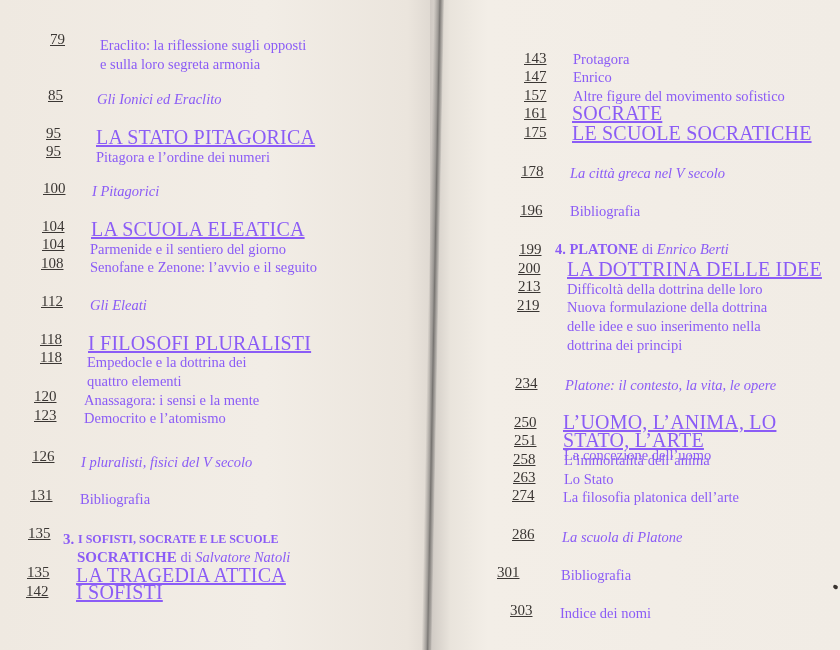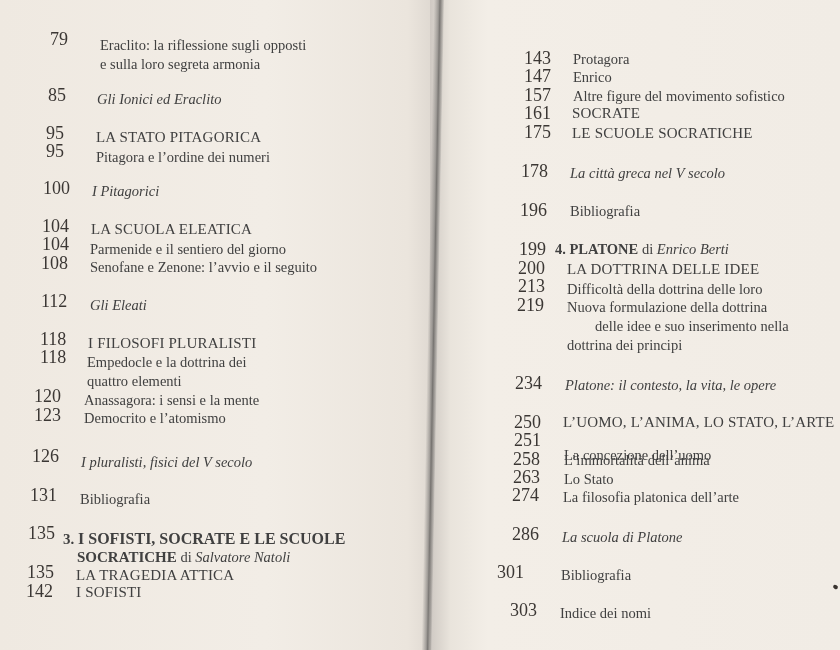--- a/index.html
+++ b/index.html
@@ -20,23 +20,23 @@
       left: 430px; width: 410px;
       background: linear-gradient(90deg, #cfc9c3 0%, #e9e4dc 5%, #f3eee7 14%, #f1ece5 100%);
     }
     .spine {
       position: absolute; top: 0; height: 650px; width: 10px;
       left: 434px;
       background: linear-gradient(90deg, rgba(120,118,116,0) 0%, rgba(110,108,106,0.55) 45%, rgba(90,88,86,0.75) 60%, rgba(150,148,146,0.2) 100%);
       transform: skewX(-1.1deg);
       transform-origin: top left;
     }
-    .num { position: absolute; font-size: 18px; line-height: 18px; color: #3b3734; }
-    .title { position: absolute; font-size: 14.5px; line-height: 18px; color: #404040; }
-    .caps { font-size: 15px; letter-spacing: 0.2px; }
+    .num { position: absolute; font-size: 15px; line-height: 18px; color: #3b3734; text-decoration: underline; }
+    .title { position: absolute; font-size: 14.5px; line-height: 18px; color: #8b5cf6; }
+    .caps { font-size: 20px; letter-spacing: 0.2px; text-decoration: underline; }
     .ital { font-style: italic; }
     .bold { font-weight: bold; }
     .speck {
       position: absolute; left: 833px; top: 585px; width: 5px; height: 4px;
       background: #3a3430; border-radius: 50%; transform: rotate(30deg);
     }
   </style>
 </head>
 <body>
 
@@ -104,21 +104,21 @@
     <span class="num" style="left:32px;top:447px">126</span>
     <span class="title ital" style="left:81px;top:453px">I pluralisti, fisici del V secolo</span>
   </div>
   <div>
     <span class="num" style="left:30px;top:486px">131</span>
     <span class="title" style="left:80px;top:490px">Bibliografia</span>
   </div>
   <div>
     <span class="num" style="left:28px;top:524px">135</span>
     <span class="title bold" style="left:63px;top:530px;font-size:15px">3.</span>
-    <span class="title bold" style="left:78px;top:530px;font-size:16px">I SOFISTI, SOCRATE E LE SCUOLE</span>
+    <span class="title bold" style="left:78px;top:530px;font-size:12px">I SOFISTI, SOCRATE E LE SCUOLE</span>
     <span class="title" style="left:77px;top:548px">
       <span class="bold" style="font-size:15px">SOCRATICHE</span>
       <span>di</span>
       <span class="ital">Salvatore Natoli</span>
     </span>
   </div>
   <div>
     <span class="num" style="left:27px;top:563px">135</span>
     <span class="title caps" style="left:76px;top:566px">LA TRAGEDIA ATTICA</span>
   </div>
@@ -170,21 +170,21 @@
     <span class="num" style="left:518px;top:259px">200</span>
     <span class="title caps" style="left:567px;top:260px">LA DOTTRINA DELLE IDEE</span>
   </div>
   <div>
     <span class="num" style="left:518px;top:277px">213</span>
     <span class="title" style="left:567px;top:280px">Difficoltà della dottrina delle loro</span>
   </div>
   <div>
     <span class="num" style="left:517px;top:296px">219</span>
     <span class="title" style="left:567px;top:298px">Nuova formulazione della dottrina</span>
-    <span class="title" style="left:595px;top:317px">delle idee e suo inserimento nella</span>
+    <span class="title" style="left:567px;top:317px">delle idee e suo inserimento nella</span>
     <span class="title" style="left:567px;top:336px">dottrina dei principi</span>
   </div>
   <div>
     <span class="num" style="left:515px;top:374px">234</span>
     <span class="title ital" style="left:565px;top:376px">Platone: il contesto, la vita, le opere</span>
   </div>
   <div>
     <span class="num" style="left:514px;top:413px">250</span>
     <span class="title caps" style="left:563px;top:413px">L’UOMO, L’ANIMA, LO STATO, L’ARTE</span>
   </div>

